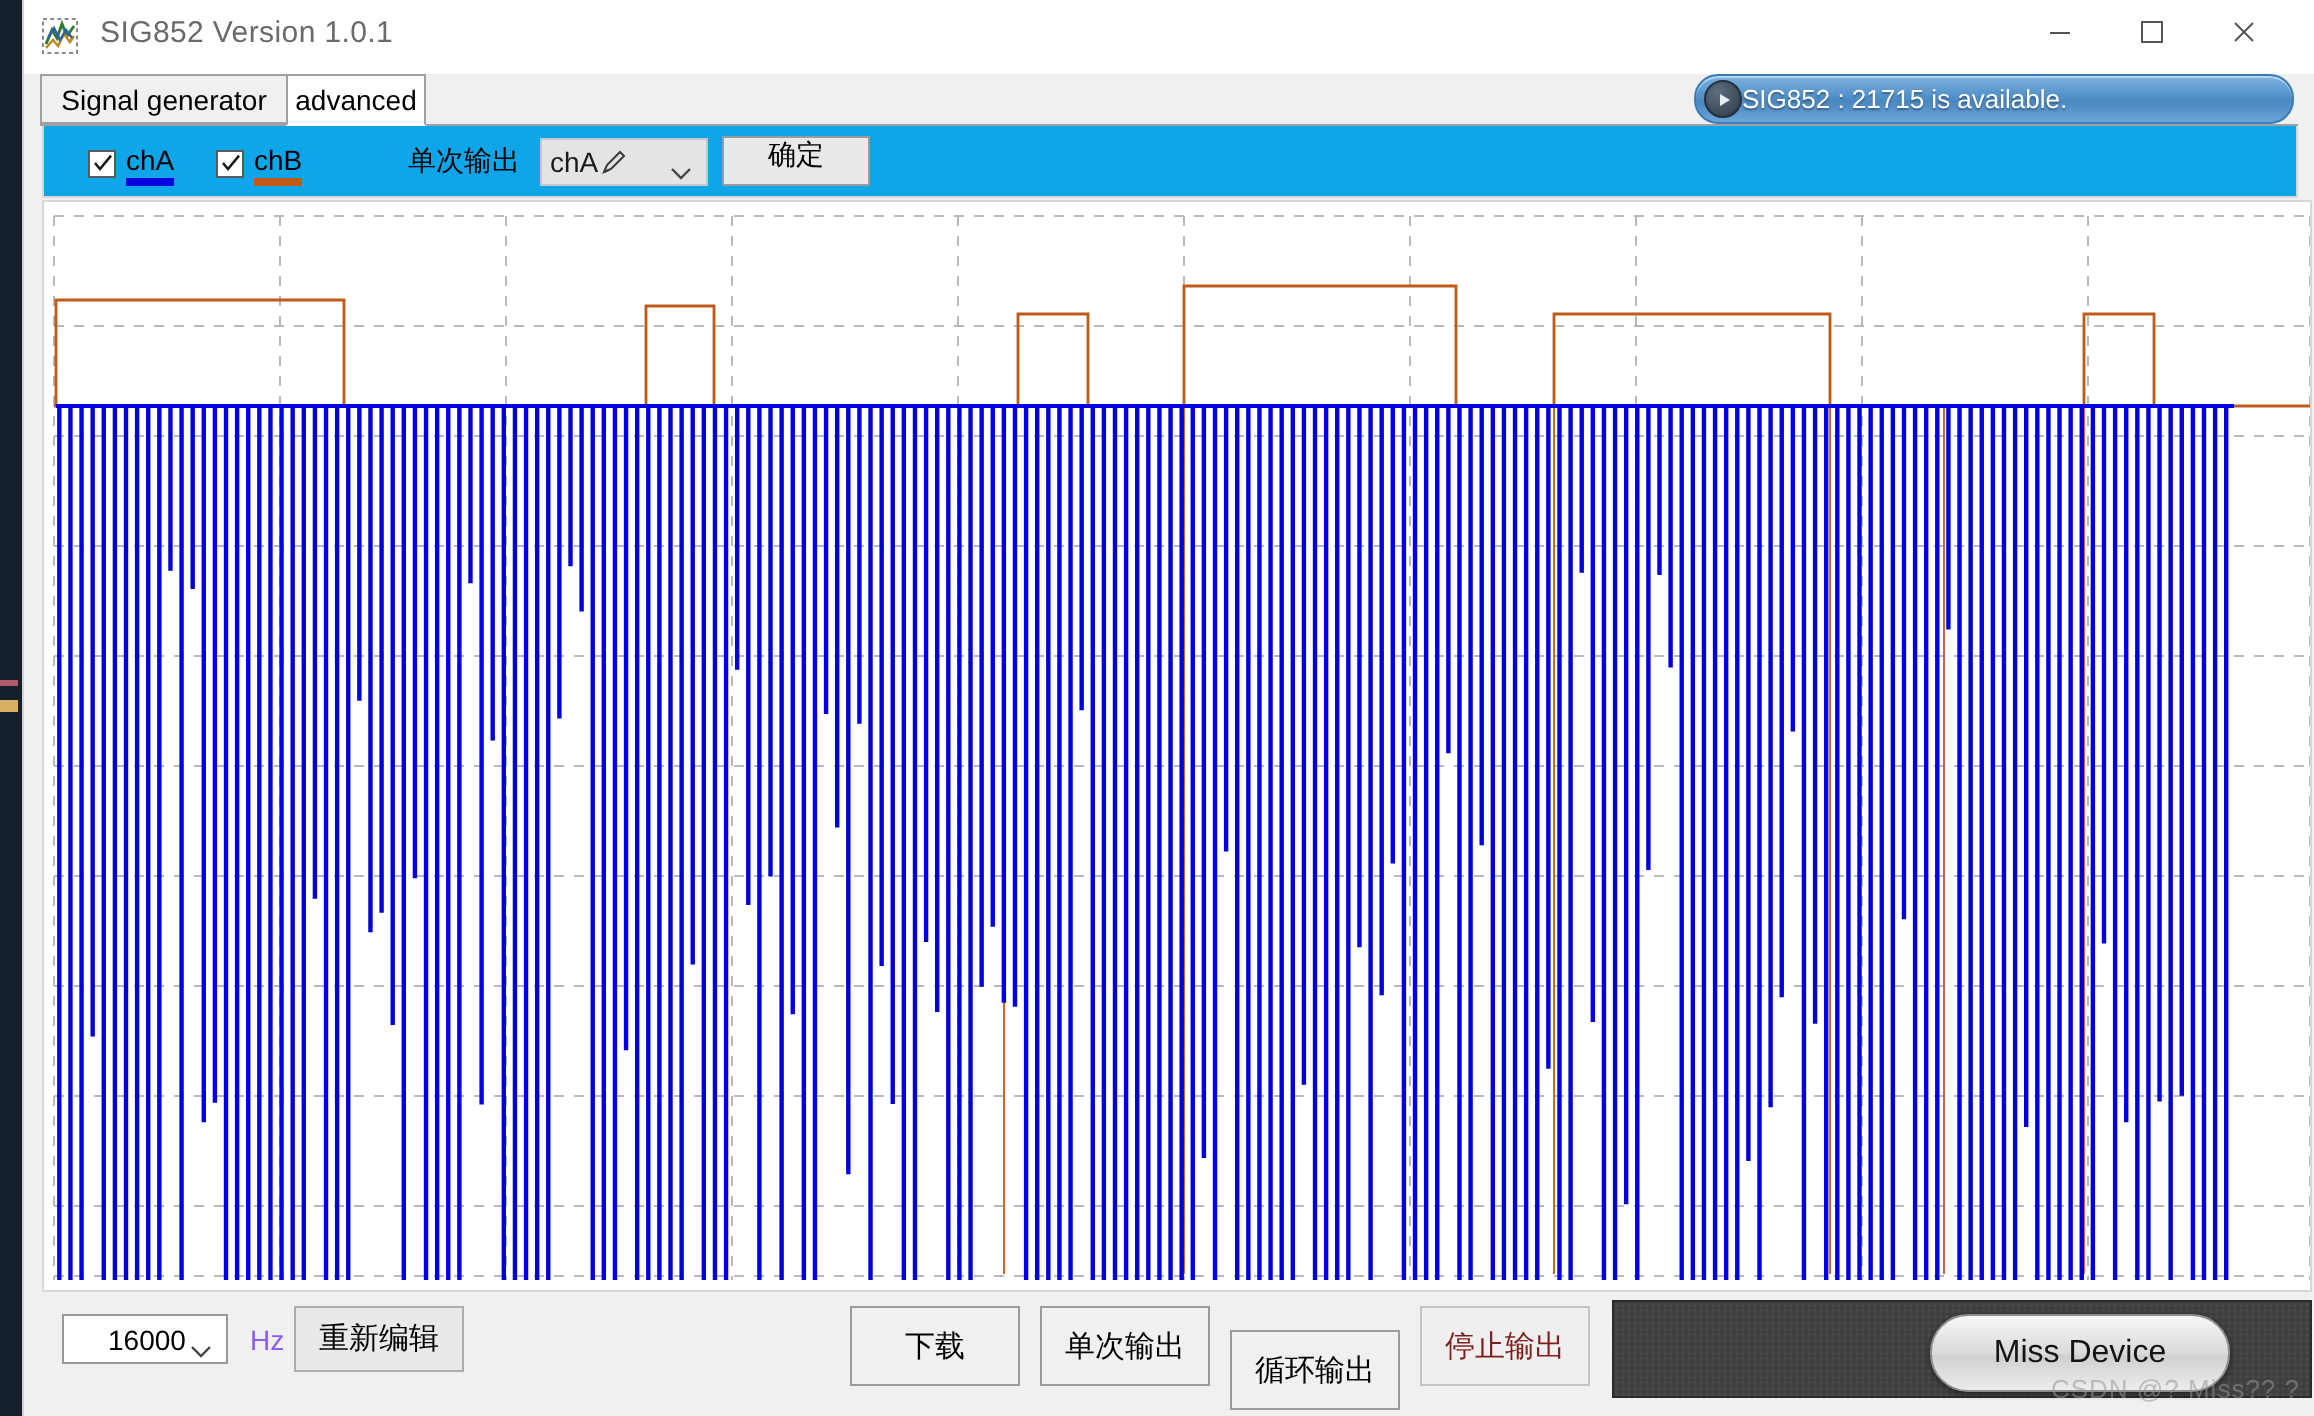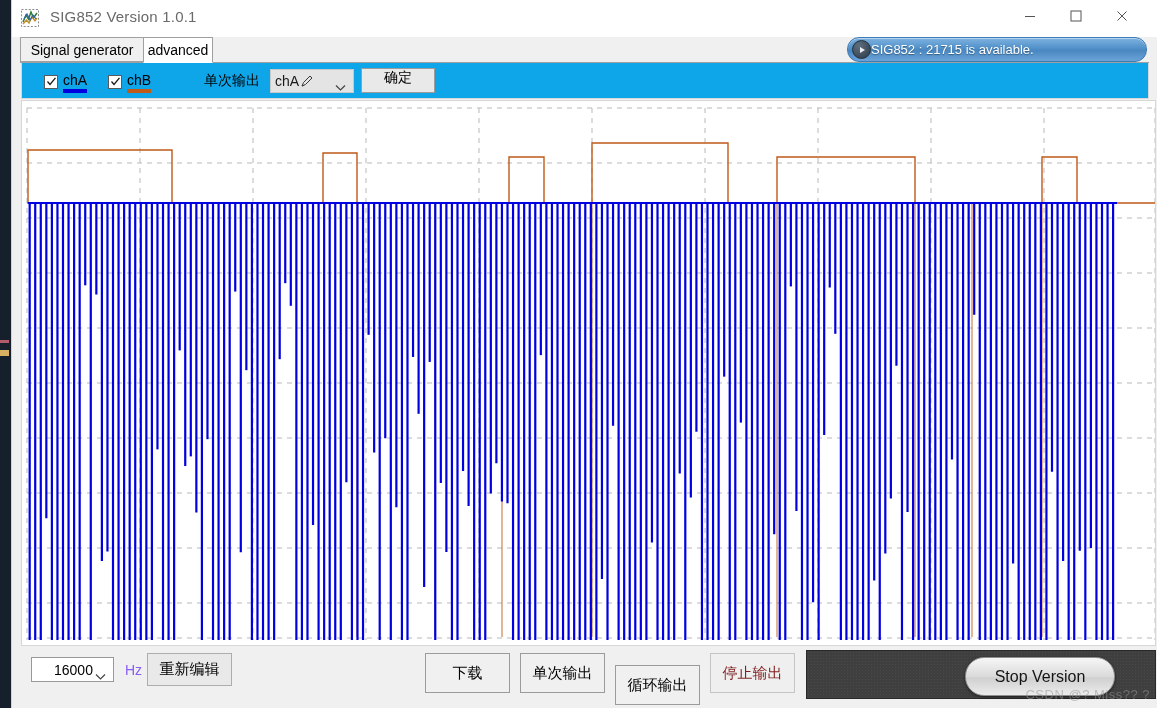--- a/index.html
+++ b/index.html
@@ -546,20 +546,20 @@
       </div>
       <div class="abtn b3">
         <span>循环输出</span>
       </div>
       <div class="abtn b4">
         <span>停止输出</span>
       </div>
 
       <div class="devpanel">
         <div class="stopdev">
-          <span>Stop Version</span>
+          <span>Miss Device</span>
         </div>
       </div>
       <span class="watermark">CSDN @? Miss?? ?</span>
     </div>
 
   </div>
 </div>
 
 </body></html>

